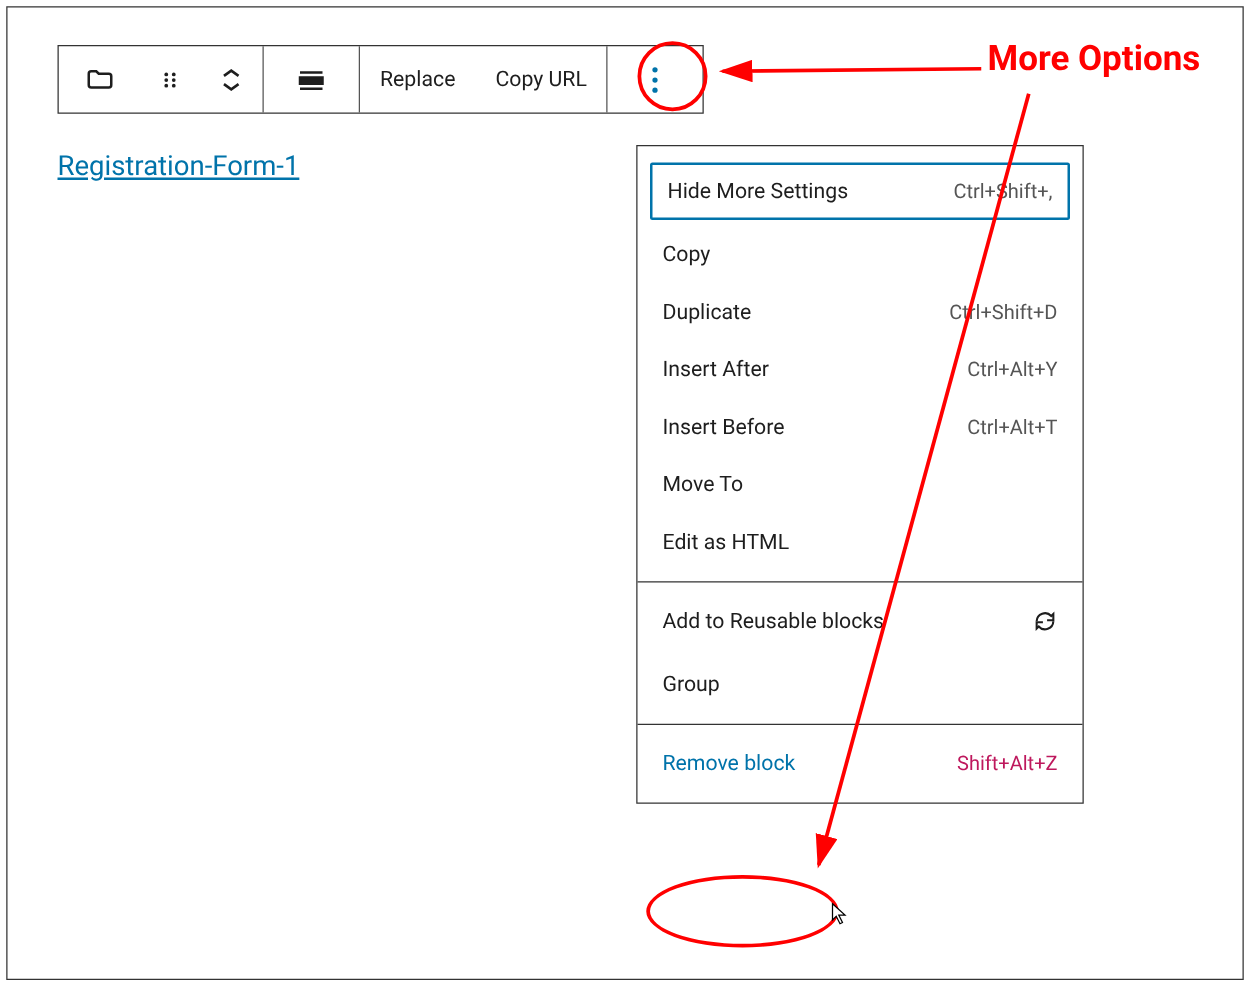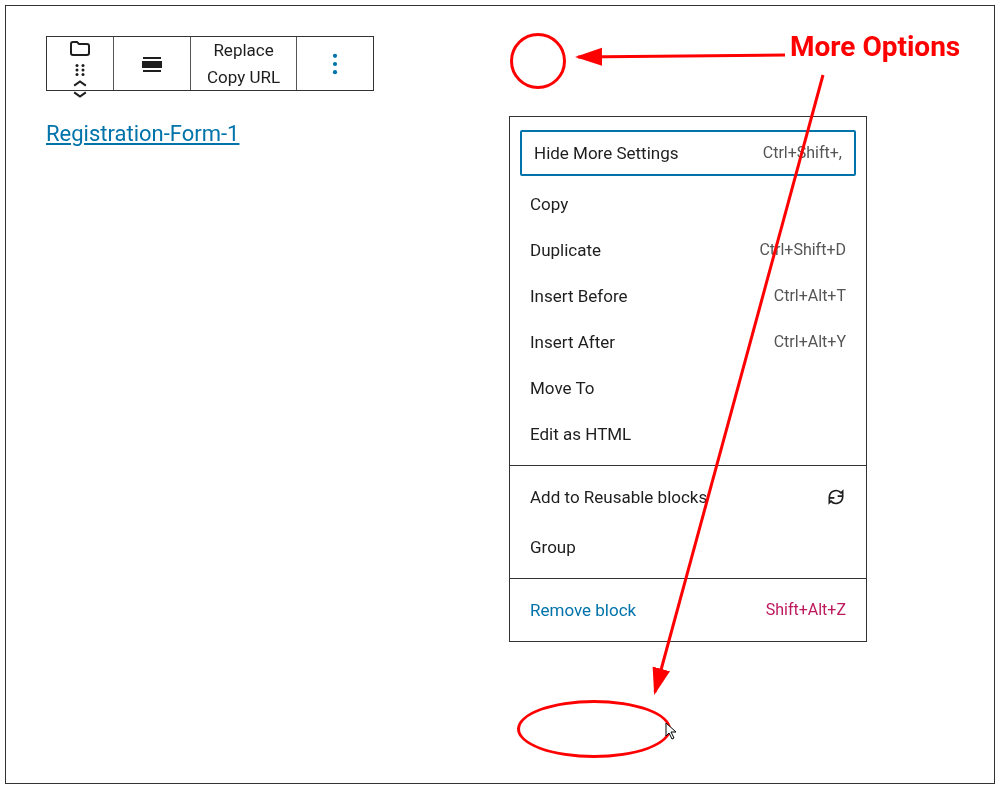--- a/index.html
+++ b/index.html
@@ -28,21 +28,20 @@
     display: flex;
     border: 1px solid #333;
     background: #fff;
     box-sizing: border-box;
   }
   .toolbar-group {
     display: flex;
     align-items: center;
     border-right: 1px solid #555;
     height: 100%;
-    flex-direction: column;
   }
   .toolbar-group:last-child { border-right: none; }
   .toolbar-btn {
     height: 100%;
     min-width: 50px;
     display: flex;
     align-items: center;
     justify-content: center;
     padding: 0 8px;
     cursor: pointer;
@@ -218,26 +217,26 @@
         <span class="shortcut">Ctrl+Shift+,</span>
       </div>
       <div class="menu-item">
         <span>Copy</span>
       </div>
       <div class="menu-item">
         <span>Duplicate</span>
         <span class="shortcut">Ctrl+Shift+D</span>
       </div>
       <div class="menu-item">
+        <span>Insert After</span>
+        <span class="shortcut">Ctrl+Alt+Y</span>
+      </div>
+      <div class="menu-item">
         <span>Insert Before</span>
         <span class="shortcut">Ctrl+Alt+T</span>
-      </div>
-      <div class="menu-item">
-        <span>Insert After</span>
-        <span class="shortcut">Ctrl+Alt+Y</span>
       </div>
       <div class="menu-item">
         <span>Move To</span>
       </div>
       <div class="menu-item">
         <span>Edit as HTML</span>
       </div>
     </div>
     <div class="dropdown-section">
       <div class="menu-item">

